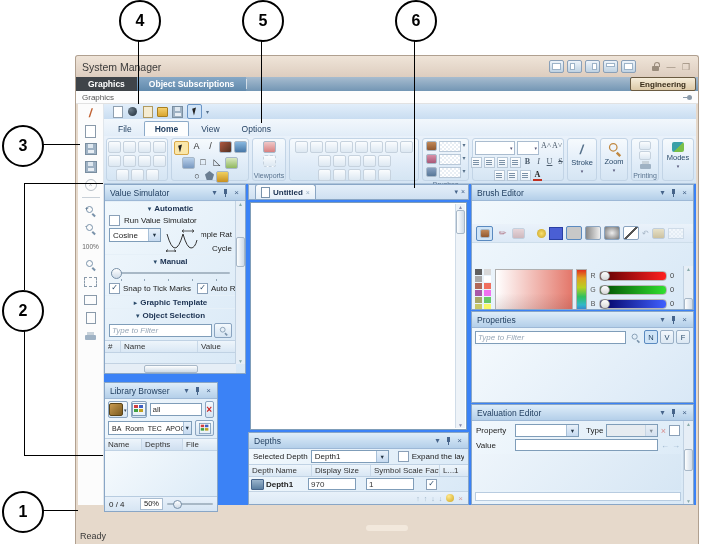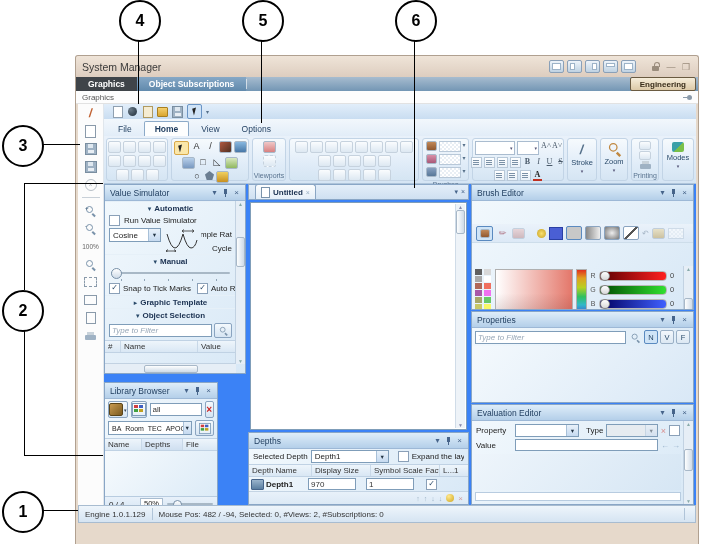--- a/index.html
+++ b/index.html
@@ -889,23 +889,20 @@
               <span>▲</span>
               <span class="vth" style="height:20px;margin-top:22px;"></span>
               <span style="margin-top:auto;">▼</span>
             </div>
           </div>
         </div>
 
       </div>
     </div>
 
-    <div class="statusbar">
-      <span class="seg">Engine 1.0.1.129</span>
-      <span class="segdiv"></span>
-      <span class="seg">Mouse Pos: 482 / -94, Selected: 0, #Views: 2, #Subscriptions: 0</span>
-      <span style="margin-left:auto;" class="segdiv"></span>
-      <span style="width:10px;"></span>
-    </div>
-
+
+    <div class="winbottom">
+      <span class="grip"></span>
+      <span class="ready">Ready</span>
+    </div>
 
   </div>
 </div>
 
 </body></html>

